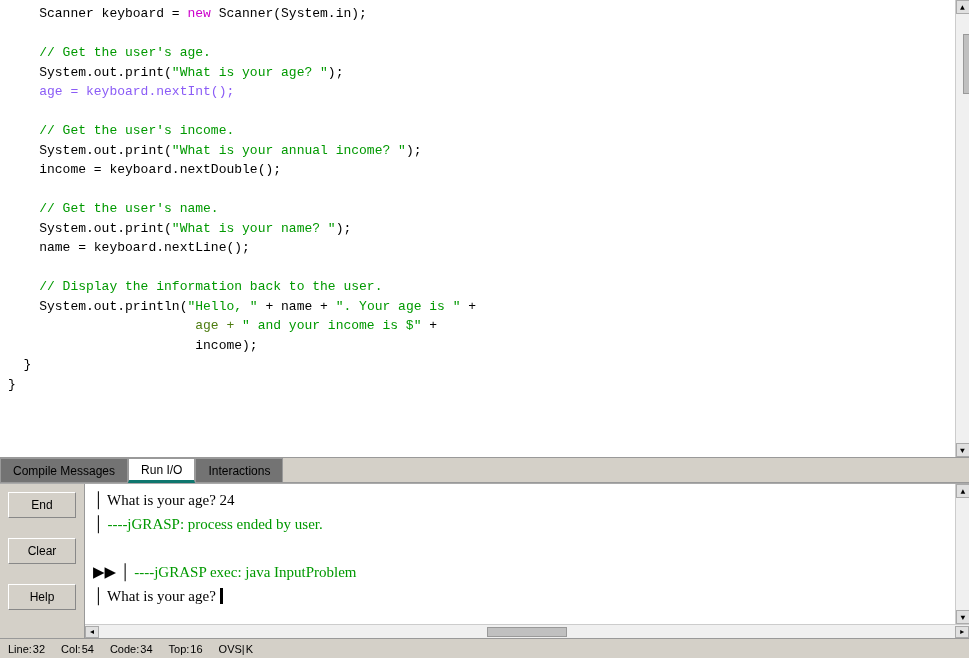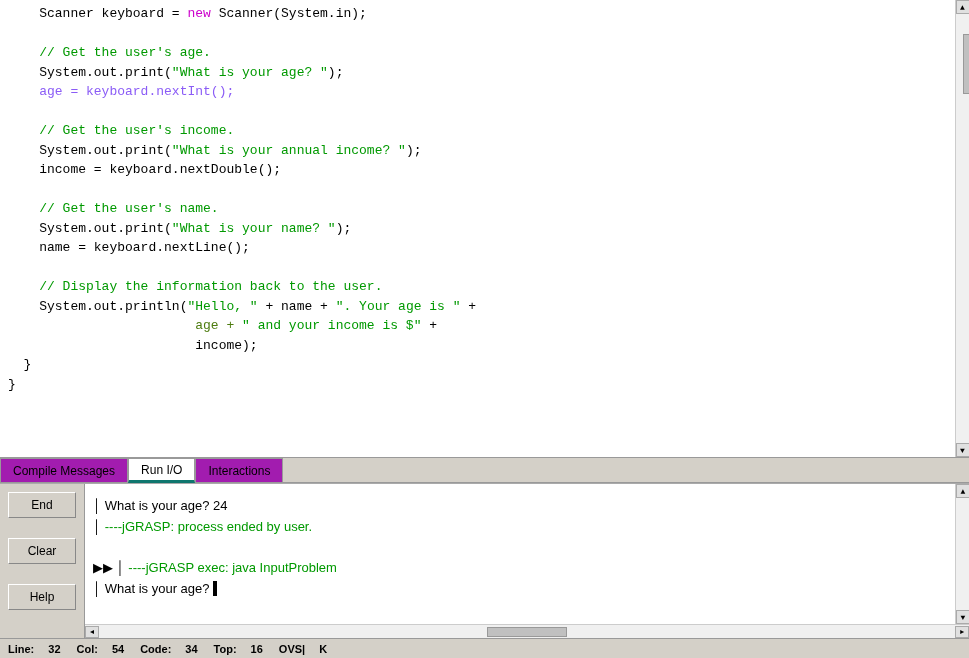--- a/index.html
+++ b/index.html
@@ -73,21 +73,21 @@
       height: 26px;
     }
 
     .tab {
       padding: 3px 12px;
       font-size: 12px;
       font-family: Arial, sans-serif;
       border: 1px solid #999;
       border-bottom: none;
       cursor: pointer;
-      background: #a21caf;
+      background: #737373;
       color: #000;
       white-space: nowrap;
       display: flex;
       align-items: center;
     }
 
     .tab.active {
       background: #ffffff;
       border-bottom: 3px solid #0f766e;
       margin-bottom: -1px;
@@ -130,23 +130,23 @@
       flex: 1;
       background: #ffffff;
       overflow: hidden;
       position: relative;
       display: flex;
       flex-direction: column;
     }
 
     .panel-text {
       flex: 1;
-      padding: 12px 8px;
-      font-size: 13px;
-      font-family: Liberation Sans, sans-serif;
+      padding: 4px 8px;
+      font-size: 15px;
+      font-family: Liberation Serif, serif;
       line-height: 1.6;
       overflow: hidden;
     }
 
     .panel-scrollbar {
       width: 14px;
       background: #f0f0f0;
       border-left: 1px solid #ccc;
       display: flex;
       flex-direction: column;
@@ -195,22 +195,21 @@
       display: flex;
       align-items: center;
       padding: 0 8px;
       gap: 16px;
       font-family: Arial, sans-serif;
       font-size: 11px;
     }
 
     .status-item {
       display: flex;
-      gap: 14px;
-      font-weight: bold;
+      gap: 1px;
     }
   </style>
 </head>
 <body>
 
 <div class="code-area">
   <div class="code-content" id="code-content"><span style="color:#000000">    Scanner keyboard = </span><span style="color:#cc00cc">new</span><span style="color:#000000"> Scanner(System.in);</span>
 
 <span style="color:#009900">    // Get the user's age.</span>
 <span style="color:#000000">    System.out.print(</span><span style="color:#009900">"What is your age? "</span><span style="color:#000000">);</span>

